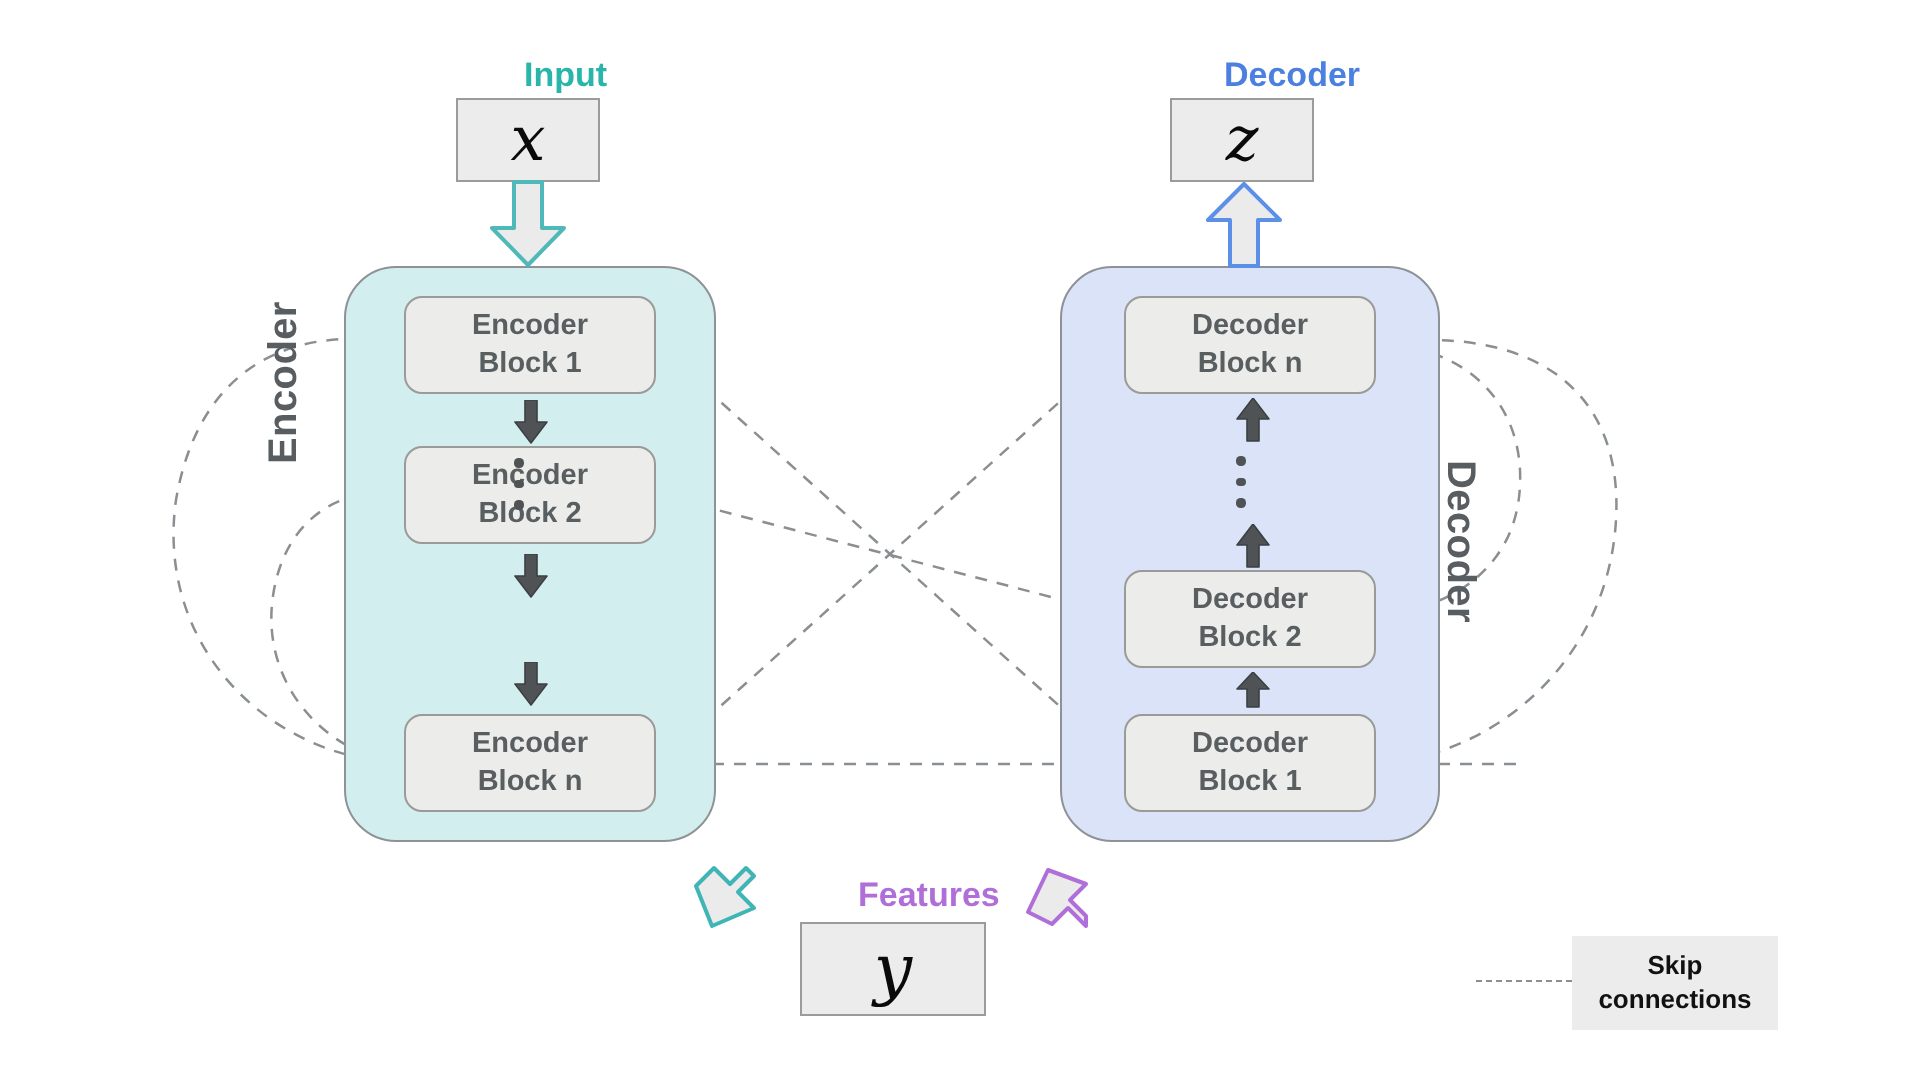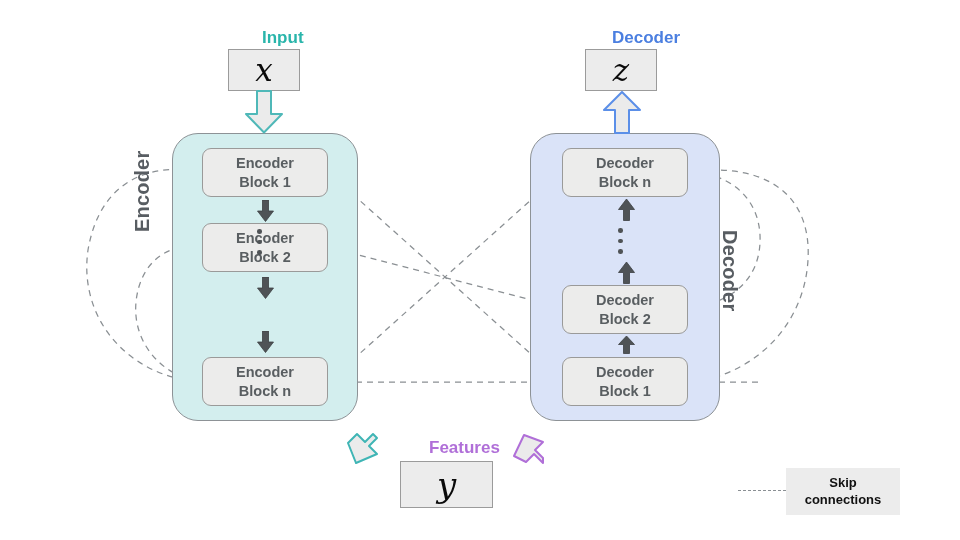--- a/index.html
+++ b/index.html
@@ -146,21 +146,21 @@
   .cap.output   { left: 586px; top: 28px;  color: #4b7fe0; }
   .cap.features { left: 403px; top: 438px; color: #b06fd8; }
 
   
   .big-arrow { position: absolute; }
 
   
   .legend-box {
     position: absolute;
     left: 786px; top: 468px;
-    width: 114px; height: 47px;
+    width: 103px; height: 47px;
     background: #ececec;
     display: flex;
     align-items: center;
     justify-content: center;
     text-align: center;
     font-size: 13px;
     font-weight: bold;
     color: #111;
     line-height: 1.25;
     box-sizing: border-box;

